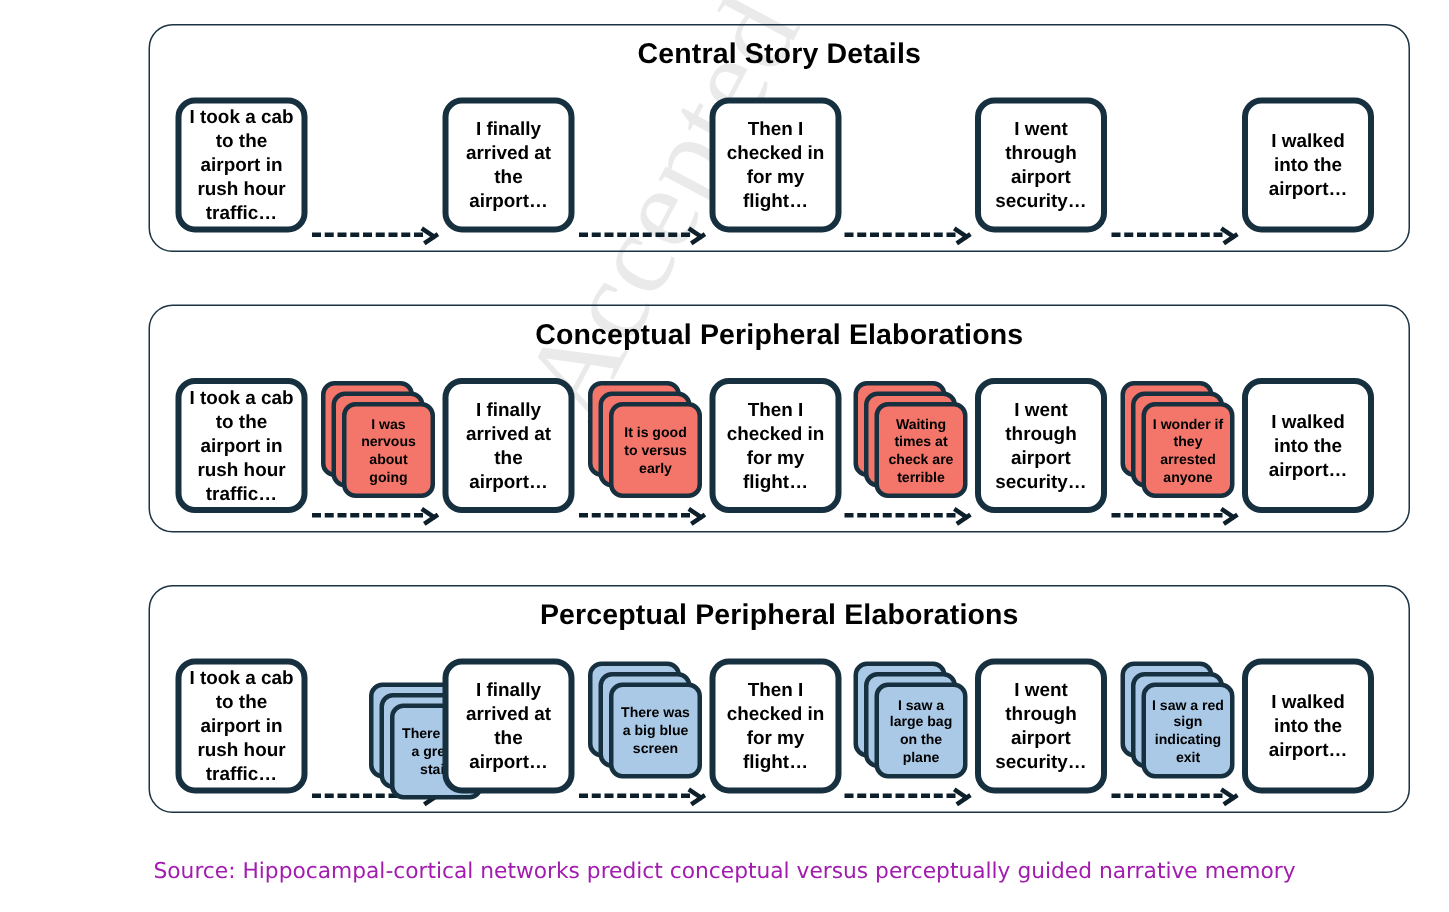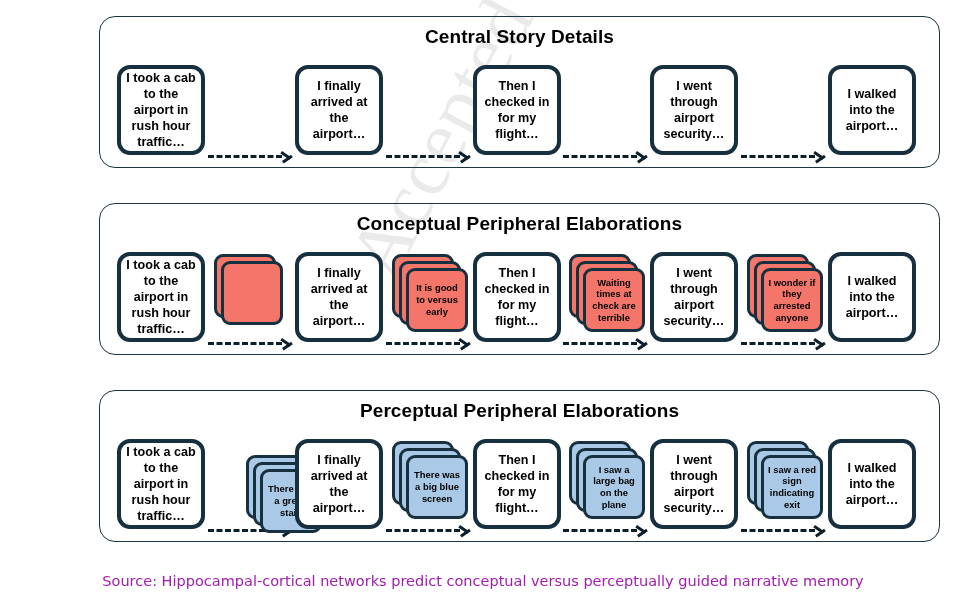--- a/index.html
+++ b/index.html
@@ -205,20 +205,21 @@
 
   <div class="story-box" style="left:117px; top:252px;">I took a cab to the airport in rush hour traffic…</div>
   <div class="story-box" style="left:295px; top:252px;">I finally arrived at the airport…</div>
   <div class="story-box" style="left:473px; top:252px;">Then I checked in for my flight…</div>
   <div class="story-box" style="left:650px; top:252px;">I went through airport security…</div>
   <div class="story-box" style="left:828px; top:252px;">I walked into the airport…</div>
 
   <div class="card-stack stack-red" style="left:214px; top:254px;">
     <div class="card c1"></div>
     <div class="card c2"></div>
+    <div class="card c3">I was nervous about going</div>
   </div>
   <div class="card-stack stack-red" style="left:392px; top:254px;">
     <div class="card c1"></div>
     <div class="card c2"></div>
     <div class="card c3">It is good to versus early</div>
   </div>
   <div class="card-stack stack-red" style="left:569px; top:254px;">
     <div class="card c1"></div>
     <div class="card c2"></div>
     <div class="card c3">Waiting times at check are terrible</div>

